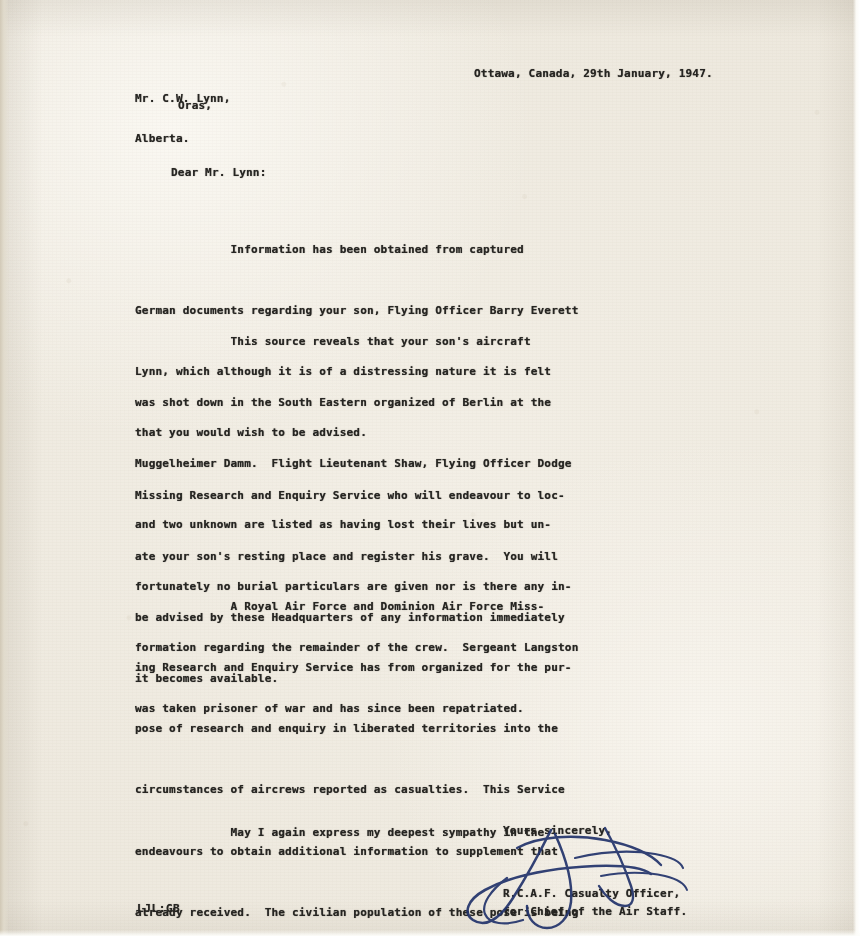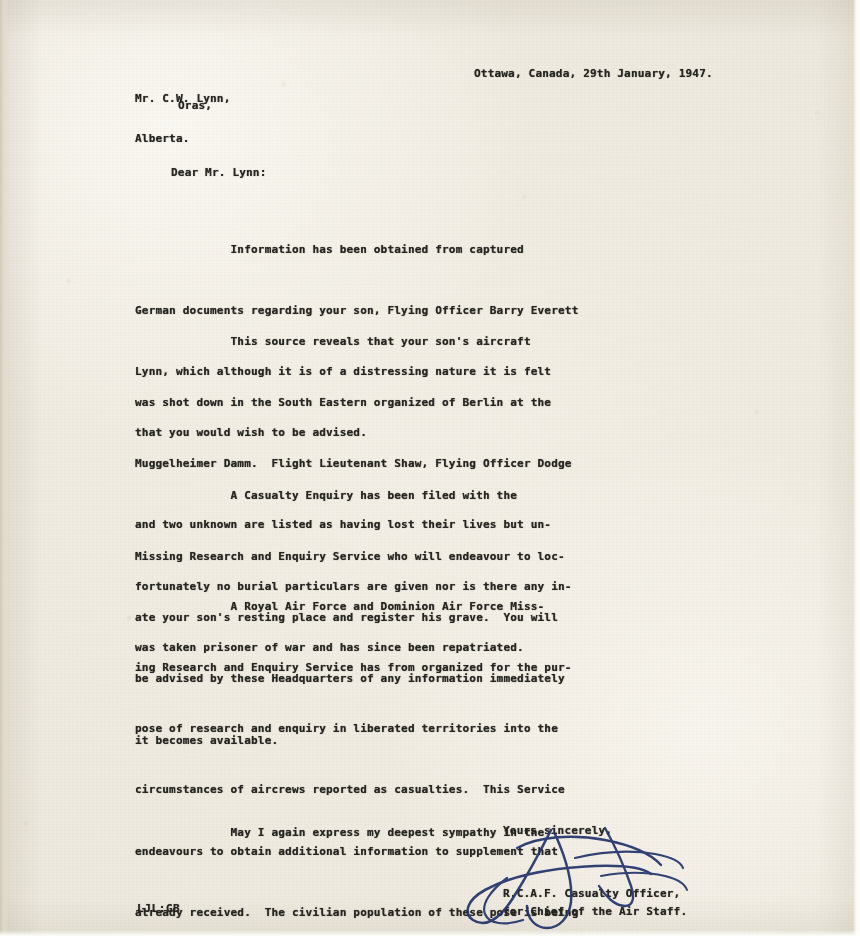--- a/index.html
+++ b/index.html
@@ -156,25 +156,25 @@
       <span class="l">Lynn, which although it is of a distressing nature it is felt</span>
       <span class="l">that you would wish to be advised.</span>
     </div>
 
     <div class="body-block p2">
       <span class="l">              This source reveals that your son's aircraft</span>
       <span class="l">was shot down in the South Eastern organized of Berlin at the</span>
       <span class="l">Muggelheimer Damm.  Flight Lieutenant Shaw, Flying Officer Dodge</span>
       <span class="l">and two unknown are listed as having lost their lives but un-</span>
       <span class="l">fortunately no burial particulars are given nor is there any in-</span>
+      <span class="l">formation regarding the remainder of the crew.  Sergeant Langston</span>
       <span class="l">was taken prisoner of war and has since been repatriated.</span>
     </div>
 
     <div class="body-block p3">
-      <span class="l">              A Casualty Enquiry has been filed with the</span>
       <span class="l">Missing Research and Enquiry Service who will endeavour to loc-</span>
       <span class="l">ate your son's resting place and register his grave.  You will</span>
       <span class="l">be advised by these Headquarters of any information immediately</span>
       <span class="l">it becomes available.</span>
     </div>
 
     <div class="body-block p4">
       <span class="l">              A Royal Air Force and Dominion Air Force Miss-</span>
       <span class="l">ing Research and Enquiry Service has from organized for the pur-</span>
       <span class="l">pose of research and enquiry in liberated territories into the</span>

